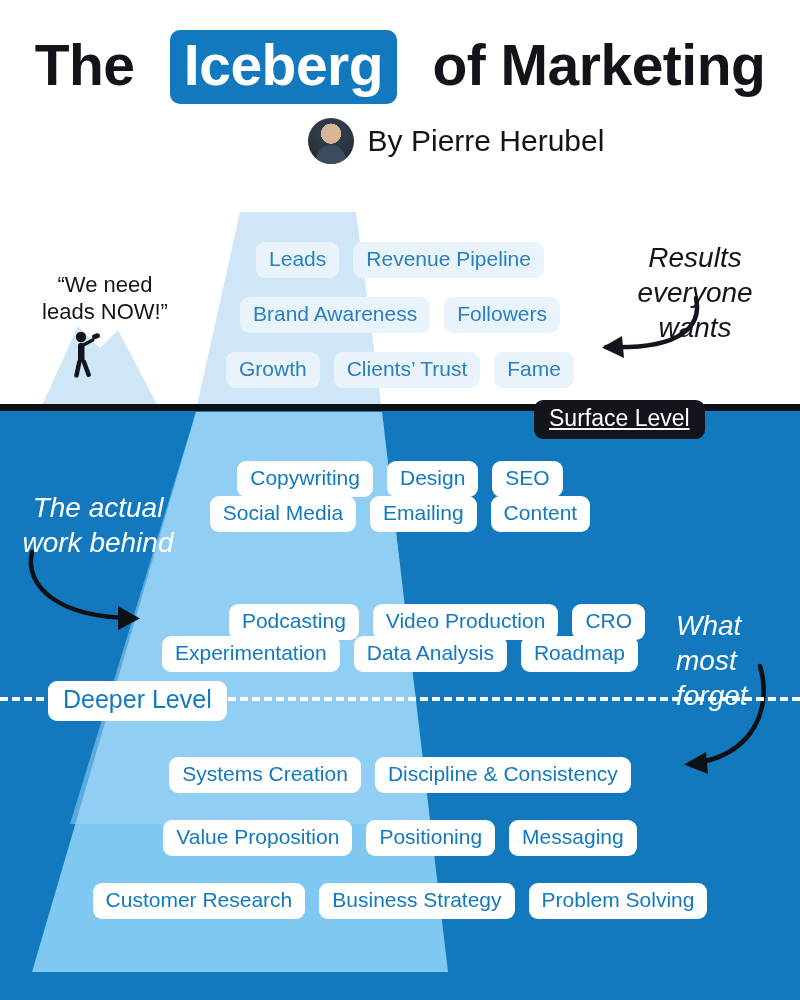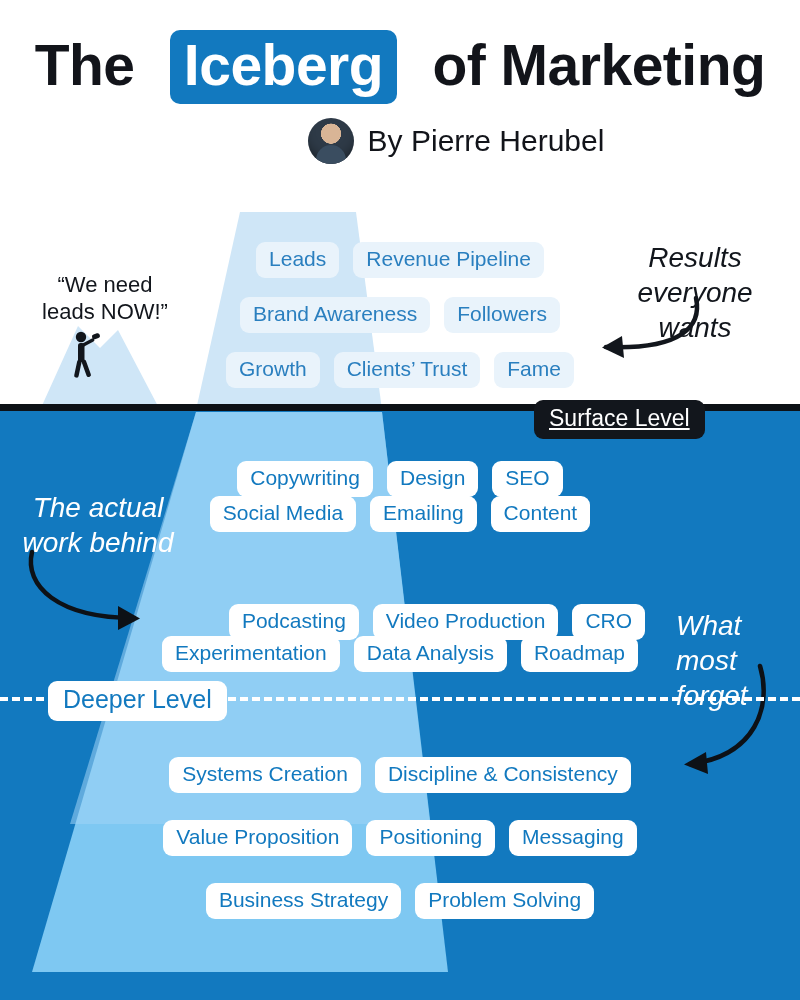--- a/index.html
+++ b/index.html
@@ -320,17 +320,18 @@
   <div class="row" style="top:757px;">
     <div class="pill">Systems Creation</div>
     <div class="pill">Discipline &amp; Consistency</div>
   </div>
   <div class="row" style="top:820px;">
     <div class="pill">Value Proposition</div>
     <div class="pill">Positioning</div>
     <div class="pill">Messaging</div>
   </div>
   <div class="row" style="top:883px;">
+    <div class="pill">Customer Research</div>
     <div class="pill">Business Strategy</div>
     <div class="pill">Problem Solving</div>
   </div>
 
 </div>
 
 </body></html>

